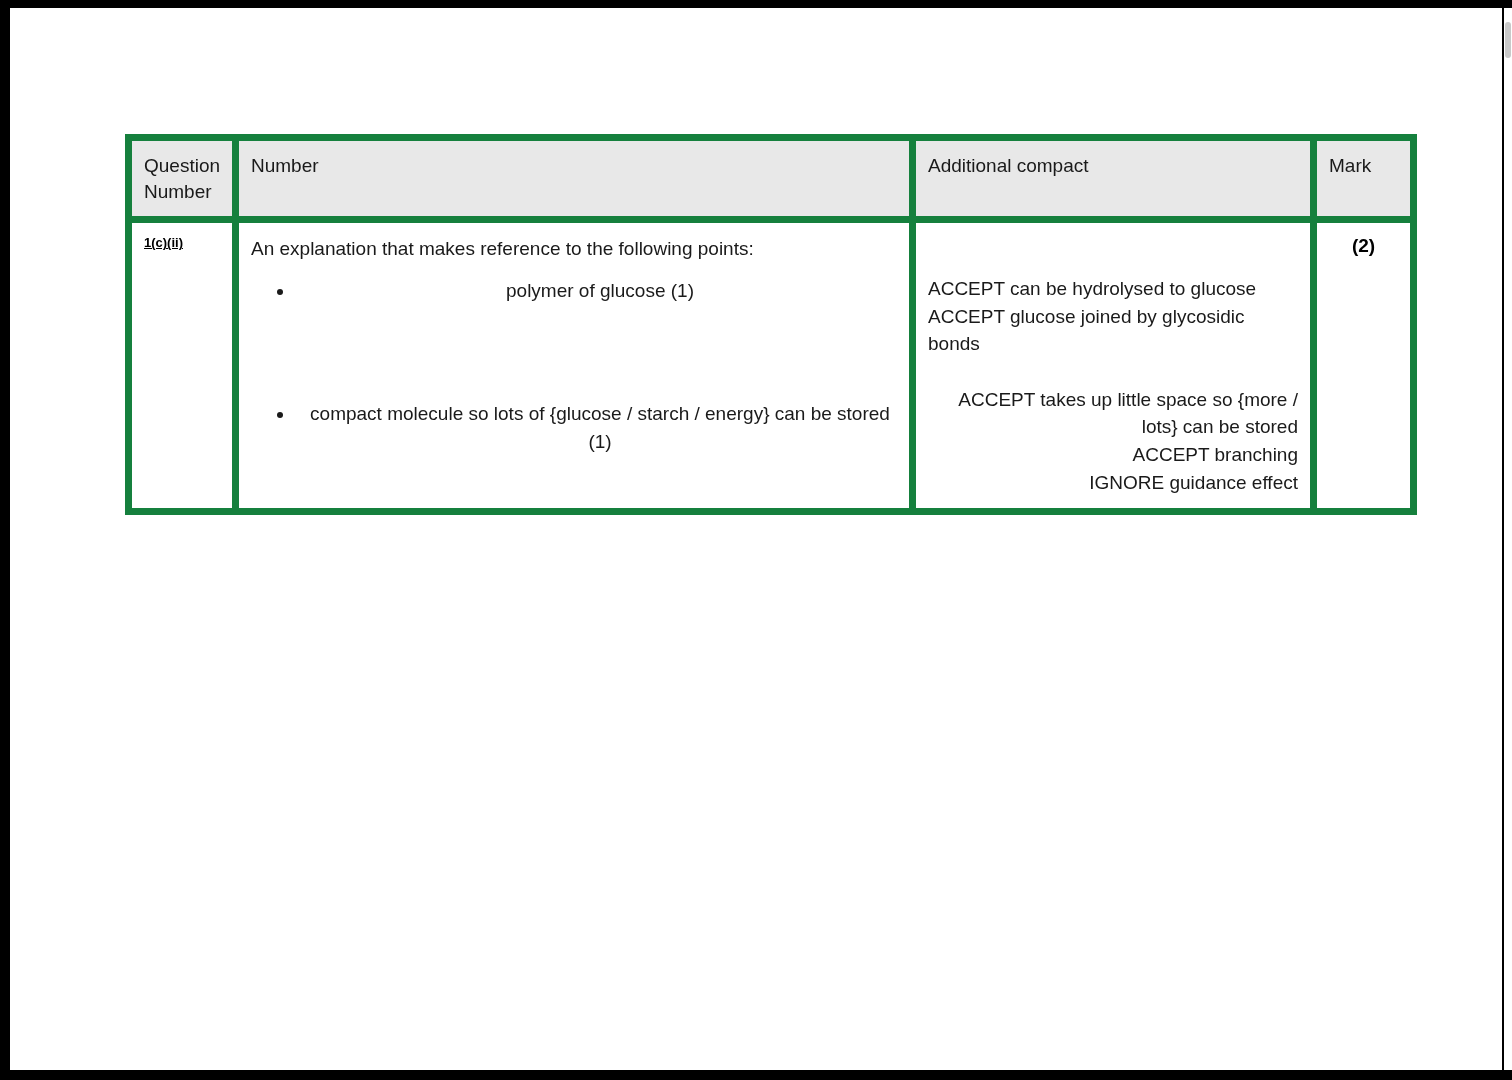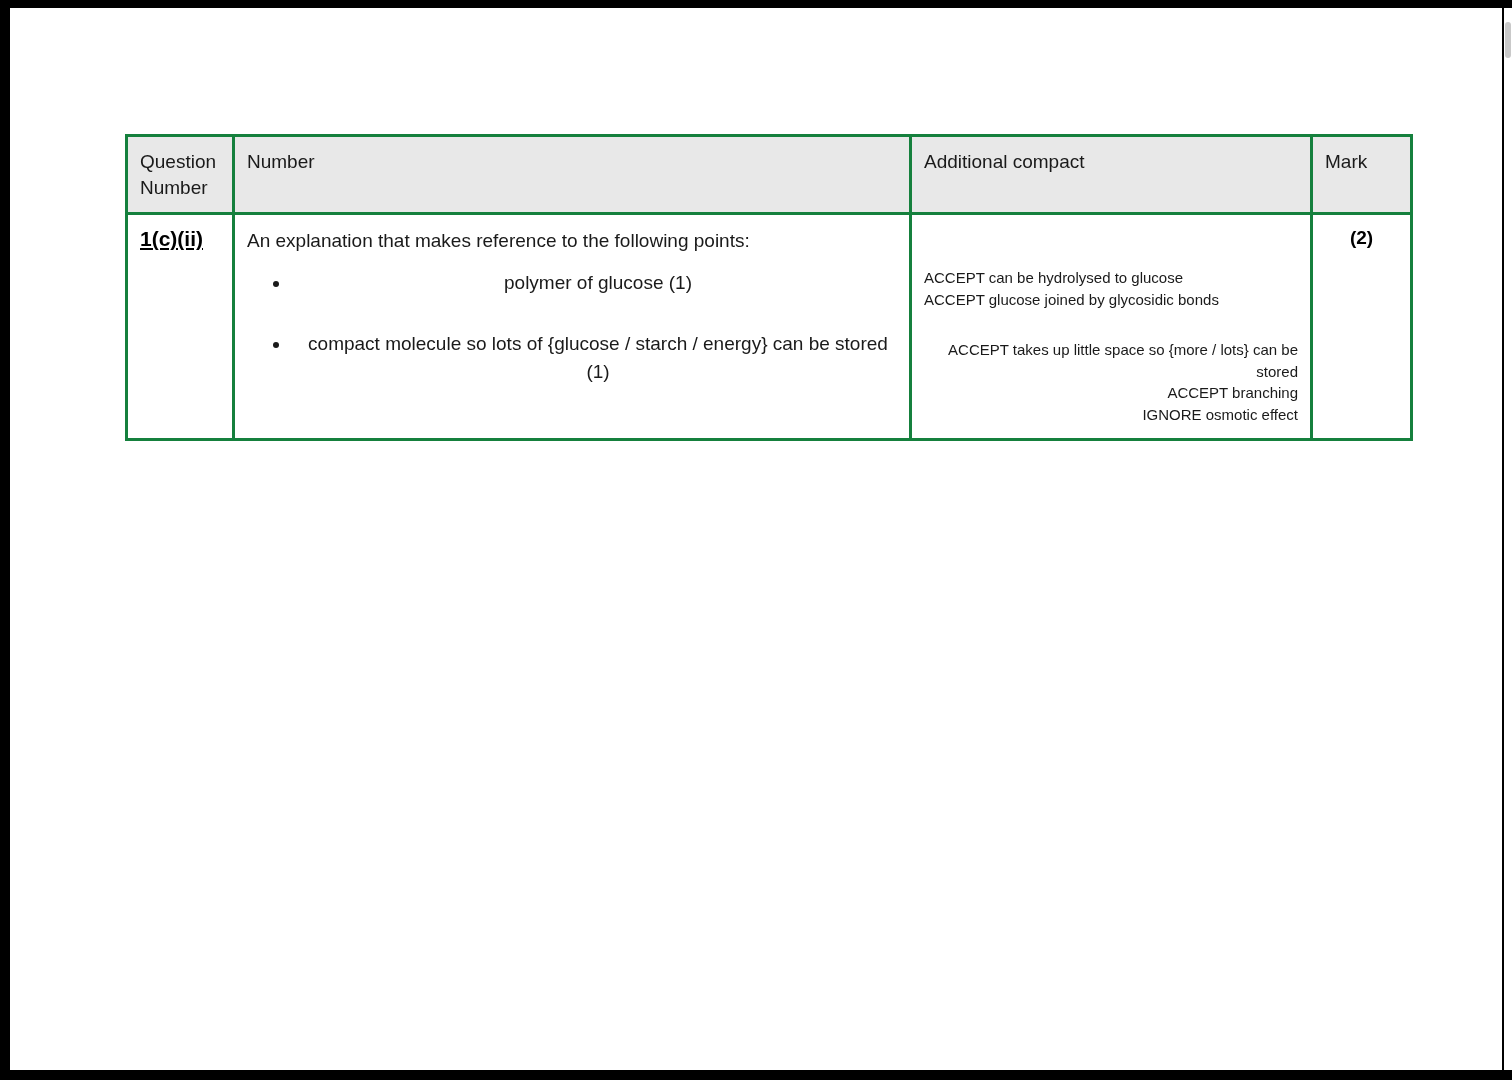--- a/index.html
+++ b/index.html
@@ -50,53 +50,53 @@
   table.markscheme {
     position: absolute;
     left: 115px;
     top: 126px;
     width: 1275px;
     border-collapse: collapse;
     table-layout: fixed;
   }
   table.markscheme td,
   table.markscheme th {
-    border: 3px solid #15803d;
+    border: 7px solid #15803d;
     vertical-align: top;
     padding: 12px;
   }
   .hdr {
     background: #e8e8e8;
     font-weight: normal;
     text-align: left;
     font-size: 19px;
     color: #1a1a1a;
     line-height: 1.35;
     padding: 10px 10px 12px 10px;
   }
   .col-q { width: 107px; }
   .col-a { width: 677px; }
   .col-g { width: 401px; }
   .col-m { width: 100px; }
 
   .cell-q {
-    font-size: 21px;
+    font-size: 13px;
     font-weight: bold;
     color: #000000;
     padding: 12px 10px 10px 10px;
     text-decoration: underline;
   }
   .cell-a {
     font-size: 19px;
     color: #1a1a1a;
     padding: 12px 10px 16px 14px;
     line-height: 1.45;
   }
   .cell-g {
-    font-size: 15px;
+    font-size: 19px;
     color: #1a1a1a;
     padding: 12px 10px 16px 10px;
     line-height: 1.45;
   }
   .cell-m {
     font-size: 19px;
     font-weight: bold;
     color: #000000;
     text-align: center;
     padding: 38px 10px 10px 10px;
@@ -108,21 +108,21 @@
     margin: 0;
     padding-left: 44px;
     list-style: disc;
     text-align: center;
   }
   ul.points li {
     margin: 0 0 0 0;
     padding-left: 8px;
   }
   ul.points li.spaced {
-    margin-top: 34px;
+    margin-top: 96px;
   }
   .guid-block {
     margin: 0;
   }
   .guid-block.first { margin-top: 40px; }
   .guid-block.second { margin-top: 28px; text-align: right; }
   .guid-line { display: block; }
 </style>
 </head>
 <body>
@@ -156,21 +156,21 @@
             </ul>
           </td>
           <td class="cell-g">
             <div class="guid-block first">
               <span class="guid-line">ACCEPT can be hydrolysed to glucose</span>
               <span class="guid-line">ACCEPT glucose joined by glycosidic bonds</span>
             </div>
             <div class="guid-block second">
               <span class="guid-line">ACCEPT takes up little space so {more / lots} can be stored</span>
               <span class="guid-line">ACCEPT branching</span>
-              <span class="guid-line">IGNORE osmotic effect</span>
+              <span class="guid-line">IGNORE guidance effect</span>
             </div>
           </td>
           <td class="cell-m">(2)</td>
         </tr>
       </tbody>
     </table>
 
   </div>
 
   <div class="scrollbar-track">

